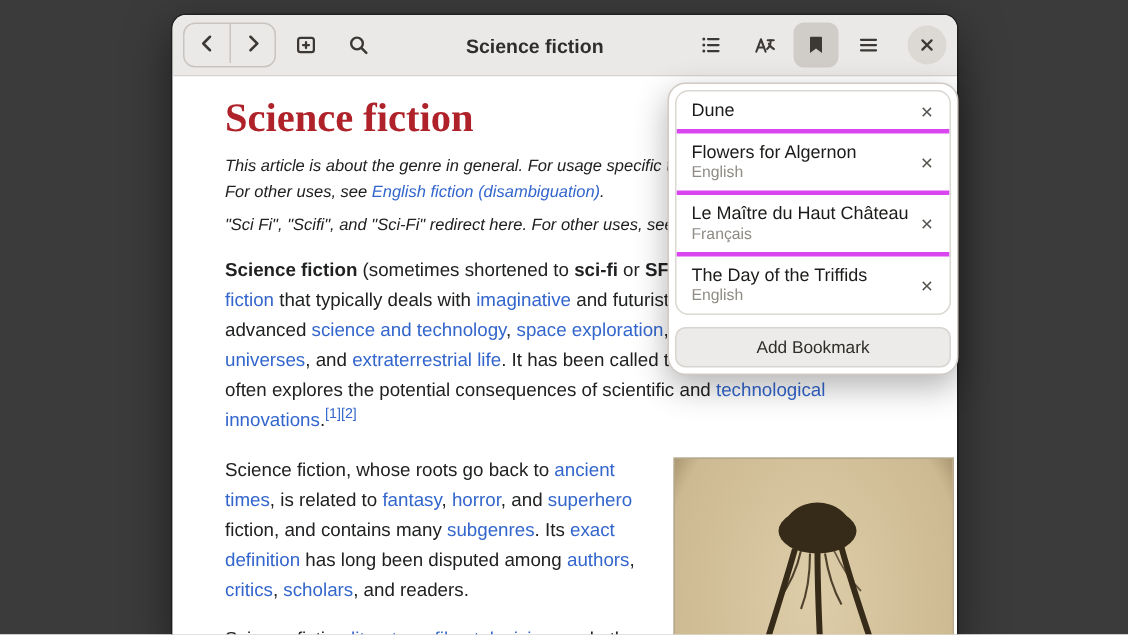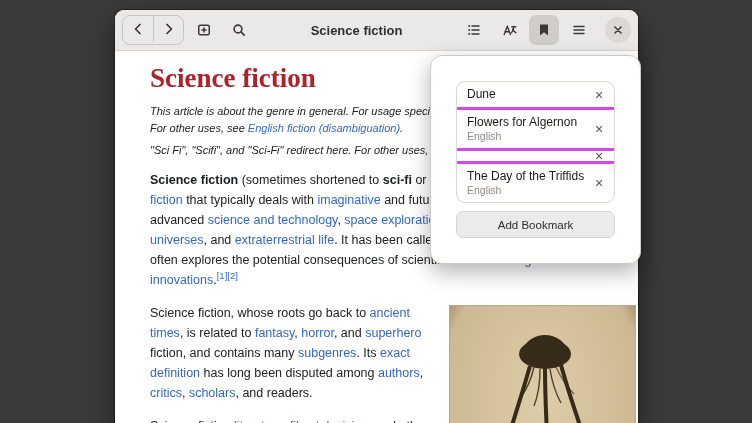--- a/index.html
+++ b/index.html
@@ -27,23 +27,23 @@
   .hatnote{font-style:italic;font-size:11px;line-height:17px;color:var(--text_color,#202122);margin:0 0 5px;}
   .hatnote.second{margin-bottom:11px;}
   p.body{font-size:12.5px;line-height:20px;color:var(--text_color,#202122);margin:0 0 13px;}
   .link{color:var(--link_blue,#36c);}
   .bold{font-weight:700;}
   sup{font-size:9.5px;line-height:0;}
   figure.thumb{float:right;width:187px;height:290px;margin:2px -33px 8px 12px;padding:0;
                border:1px solid #b4a98f;box-sizing:border-box;background:#cdbb94;}
   figure.thumb svg{display:block;}
   
-  .popover{position:absolute;left:430px;top:55px;width:211px;background:var(--popover_bg,#fff);
+  .popover{position:absolute;left:445px;top:55px;width:194px;background:var(--popover_bg,#fff);
            border:1px solid #cfcac5;border-radius:12px;box-shadow:0 8px 22px rgba(0,0,0,.3);
-           padding:25px;z-index:10;box-sizing:border-box;}
+           padding:4px;z-index:10;box-sizing:border-box;}
   .bm-list{border:1px solid #dbd7d2;border-radius:9px;overflow:hidden;background:#fff;}
   .bm-row{position:relative;padding:5px 26px 5px 10px;}
   .bm-row + .bm-row{border-top:3px solid #d946ef;}
   .bm-title{font-size:12px;color:#1c1b19;line-height:15px;white-space:nowrap;overflow:hidden;}
   .bm-sub{font-size:10.5px;color:#8f8b85;line-height:13px;}
   .bm-close{position:absolute;right:5px;top:50%;transform:translateY(-50%);border:none;background:transparent;
             font-size:14px;color:#57534e;width:20px;height:20px;line-height:18px;padding:0;border-radius:5px;
             font-family:inherit;}
   .popover-actions{display:flex;gap:7px;margin-top:8px;}
   .popover-actions button{flex:1;height:27px;border:1px solid #d8d4cf;background:#edebe9;border-radius:7px;
@@ -180,20 +180,22 @@
       <div class="bm-row">
         <div class="bm-title">Dune</div>
         <button class="bm-close">×</button>
       </div>
       <div class="bm-row">
         <div class="bm-title">Flowers for Algernon</div>
         <div class="bm-sub">English</div>
         <button class="bm-close">×</button>
       </div>
       <div class="bm-row">
+        <div class="bm-title">Le Maître du Haut Château</div>
+        <div class="bm-sub">Français</div>
         <button class="bm-close">×</button>
       </div>
       <div class="bm-row">
         <div class="bm-title">The Day of the Triffids</div>
         <div class="bm-sub">English</div>
         <button class="bm-close">×</button>
       </div>
     </div>
     <div class="popover-actions">
       <button>Add Bookmark</button>

